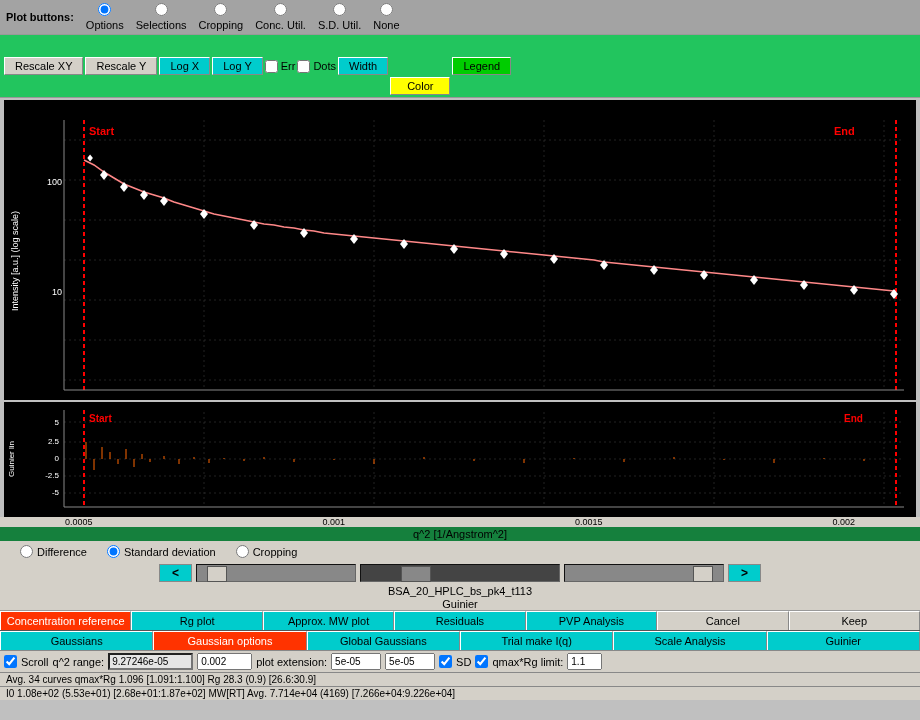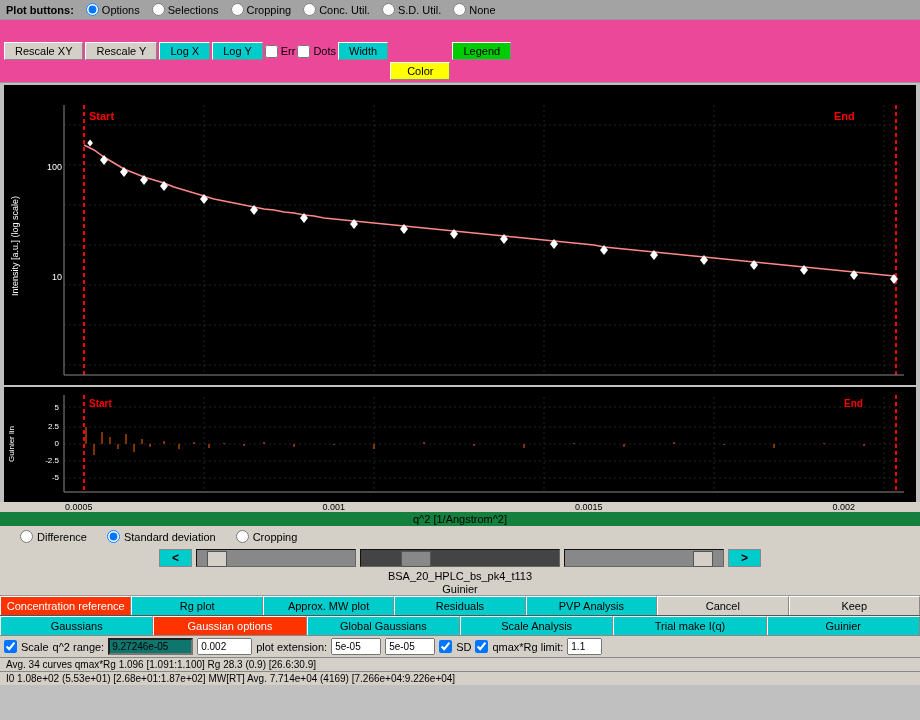--- a/index.html
+++ b/index.html
@@ -3,27 +3,27 @@
   <meta charset="utf-8">
   <style>
     * { margin: 0; padding: 0; box-sizing: border-box; }
     body { width: 920px; height: 720px; background: #c0c0c0; font-family: Arial, sans-serif; font-size: 11px; overflow: hidden; }
 
     
     .plot-buttons-row {
       display: flex; align-items: center; gap: 12px;
       background: #a3a3a3; padding: 3px 6px; border-bottom: 1px solid #999;
     }
-    .plot-buttons-row label { display: flex; align-items: center; gap: 3px; cursor: pointer; font-size: 11px; }
+    .plot-buttons-row label { display: flex; align-items: center; gap: 3px; cursor: pointer; font-size: 11px; flex-direction: column; }
     .plot-buttons-label { font-size: 11px; font-weight: bold; }
 
     
     .toolbar-row {
       display: flex; align-items: center; gap: 2px;
-      background: #ec4899; padding: 2px 4px; border-bottom: 1px solid #999;
+      background: #22c55e; padding: 2px 4px; border-bottom: 1px solid #999;
     }
     .btn-gray { background: #d4d0c8; border: 1px solid #888; border-top-color: #fff; border-left-color: #fff; padding: 2px 10px; cursor: pointer; font-size: 11px; }
     .btn-cyan { background: #00cccc; border: 1px solid #888; border-top-color: #fff; border-left-color: #fff; padding: 2px 10px; cursor: pointer; font-size: 11px; color: #000; }
     .btn-yellow { background: #ffff00; border: 1px solid #888; border-top-color: #fff; border-left-color: #fff; padding: 2px 16px; cursor: pointer; font-size: 11px; color: #000; margin-top: 40px; }
     .btn-green { background: #00cc00; border: 1px solid #888; border-top-color: #fff; border-left-color: #fff; padding: 2px 10px; cursor: pointer; font-size: 11px; color: #000; }
     .checkbox-item { display: flex; align-items: center; gap: 3px; font-size: 11px; }
 
     
     .x-axis-row {
       display: flex; justify-content: center;
@@ -331,30 +331,30 @@
   <div class="bb bb-cyan">Residuals</div>
   <div class="bb bb-cyan">PVP Analysis</div>
   <div class="bb bb-gray">Cancel</div>
   <div class="bb bb-gray">Keep</div>
 </div>
 
 <div class="bottom-btn-row2">
   <div class="bb bb-cyan">Gaussians</div>
   <div class="bb bb-red">Gaussian options</div>
   <div class="bb bb-cyan">Global Gaussians</div>
+  <div class="bb bb-cyan">Trial make I(q)</div>
   <div class="bb bb-cyan">Scale Analysis</div>
-  <div class="bb bb-cyan">Trial make I(q)</div>
   <div class="bb bb-cyan">Guinier</div>
 </div>
 
 <div class="scroll-row">
   <input type="checkbox" checked="" style="">
-  <span>Scale</span>
+  <span>Scroll</span>
   <span>q^2 range:</span>
-  <input type="text" class="red-bg" value="9.27246e-05" style="width: 85px; background: #0f766e; color: rgb(0, 0, 0); font-size: 10px;">
+  <input type="text" class="red-bg" value="9.27246e-05" style="width: 85px; background: #e5e5e5; color: rgb(0, 0, 0); font-size: 10px;">
   <input type="text" value="0.002" style="width: 55px; font-size: 10px;">
   <span>plot extension:</span>
   <input type="text" value="5e-05" style="width: 50px; font-size: 10px;">
   <input type="text" value="5e-05" style="width: 50px; font-size: 10px;">
   <input type="checkbox" checked="" style="">
   <span>SD</span>
   <input type="checkbox" checked="" style="">
   <span>qmax*Rg limit:</span>
   <input type="text" value="1.1" style="width: 35px; font-size: 10px;">
 </div>

